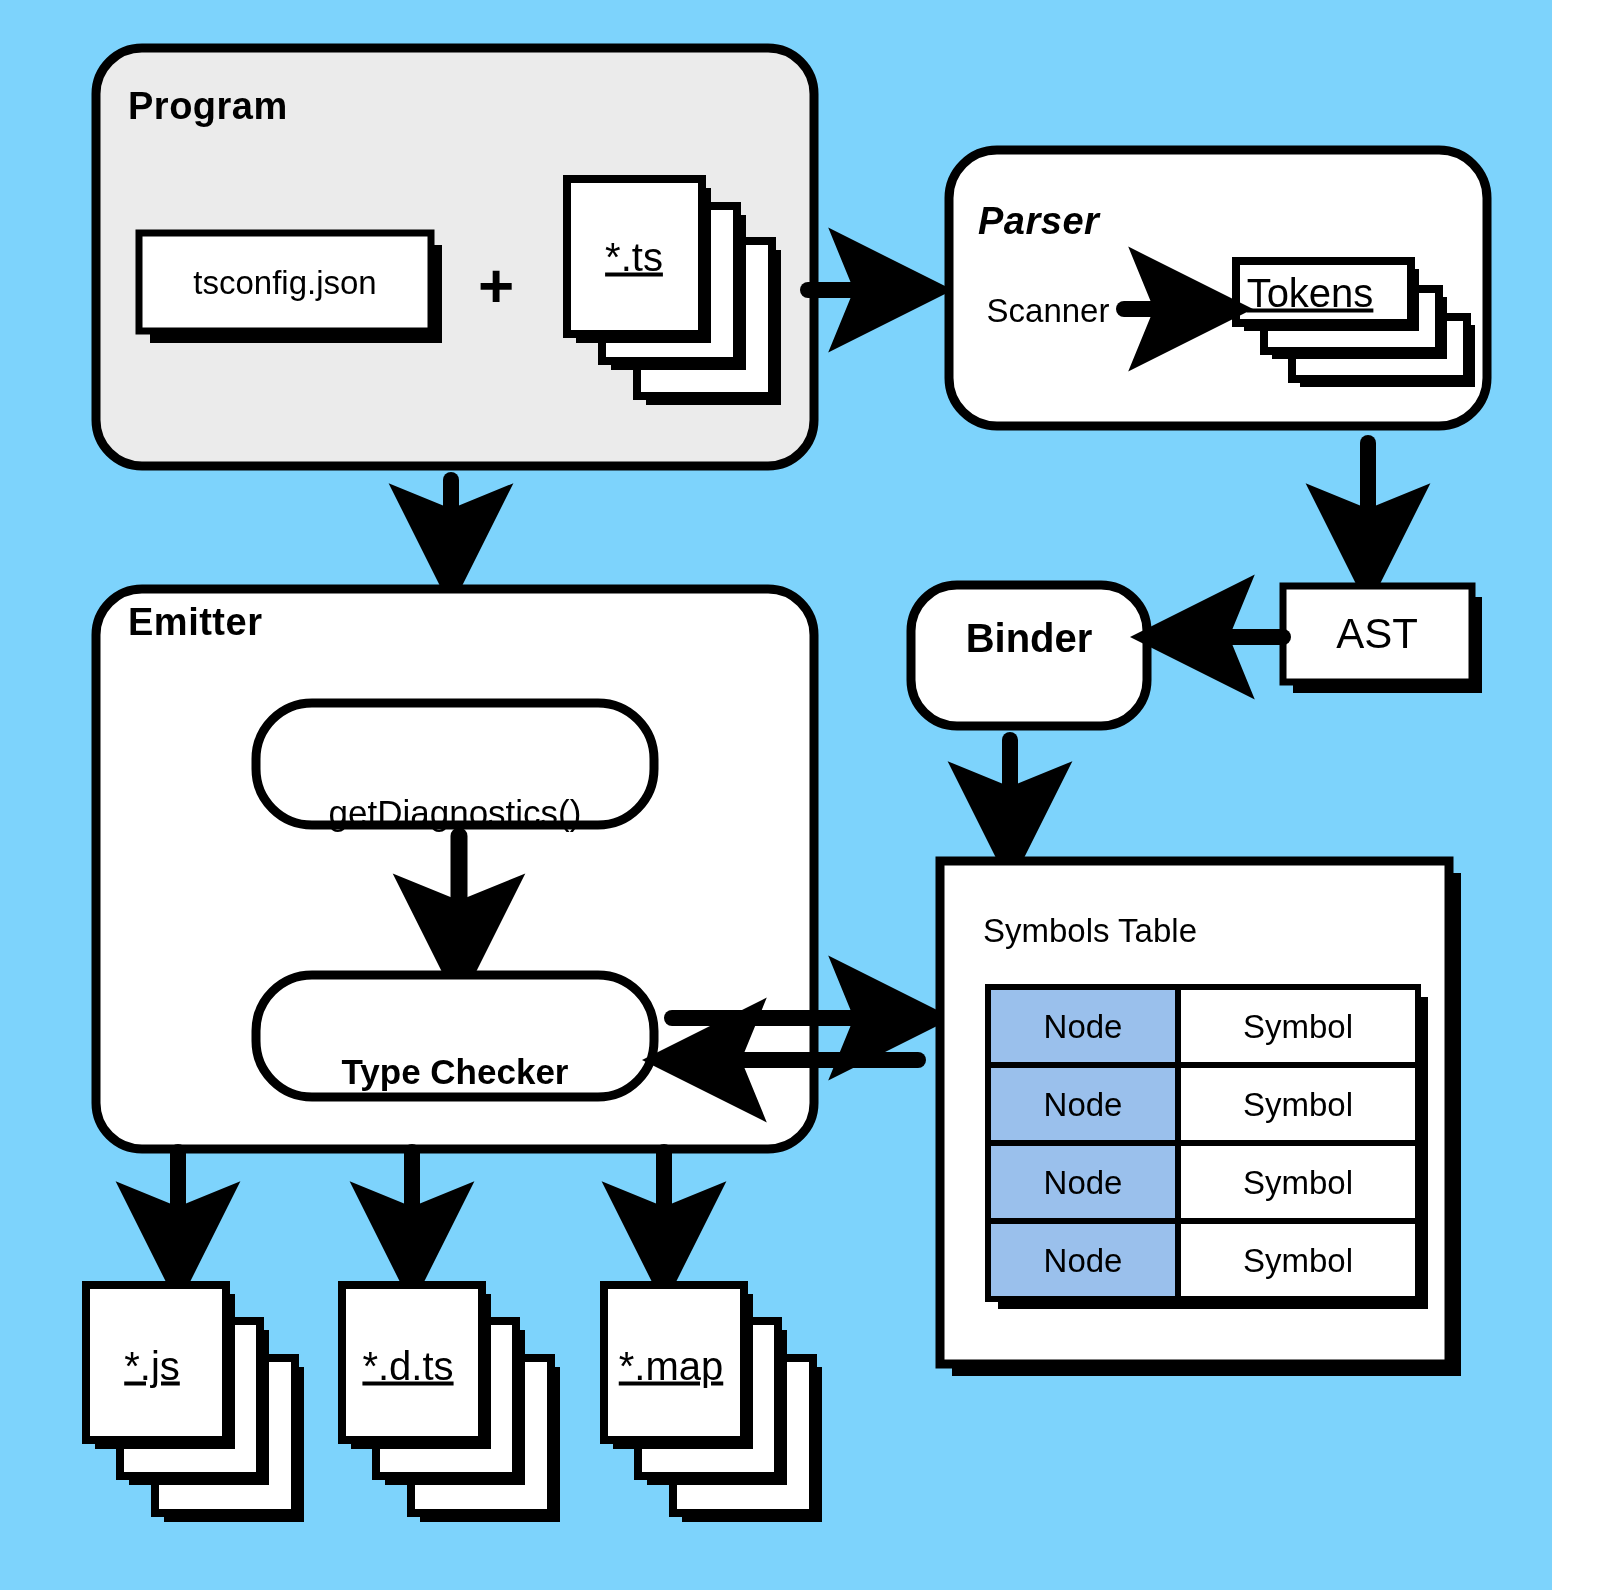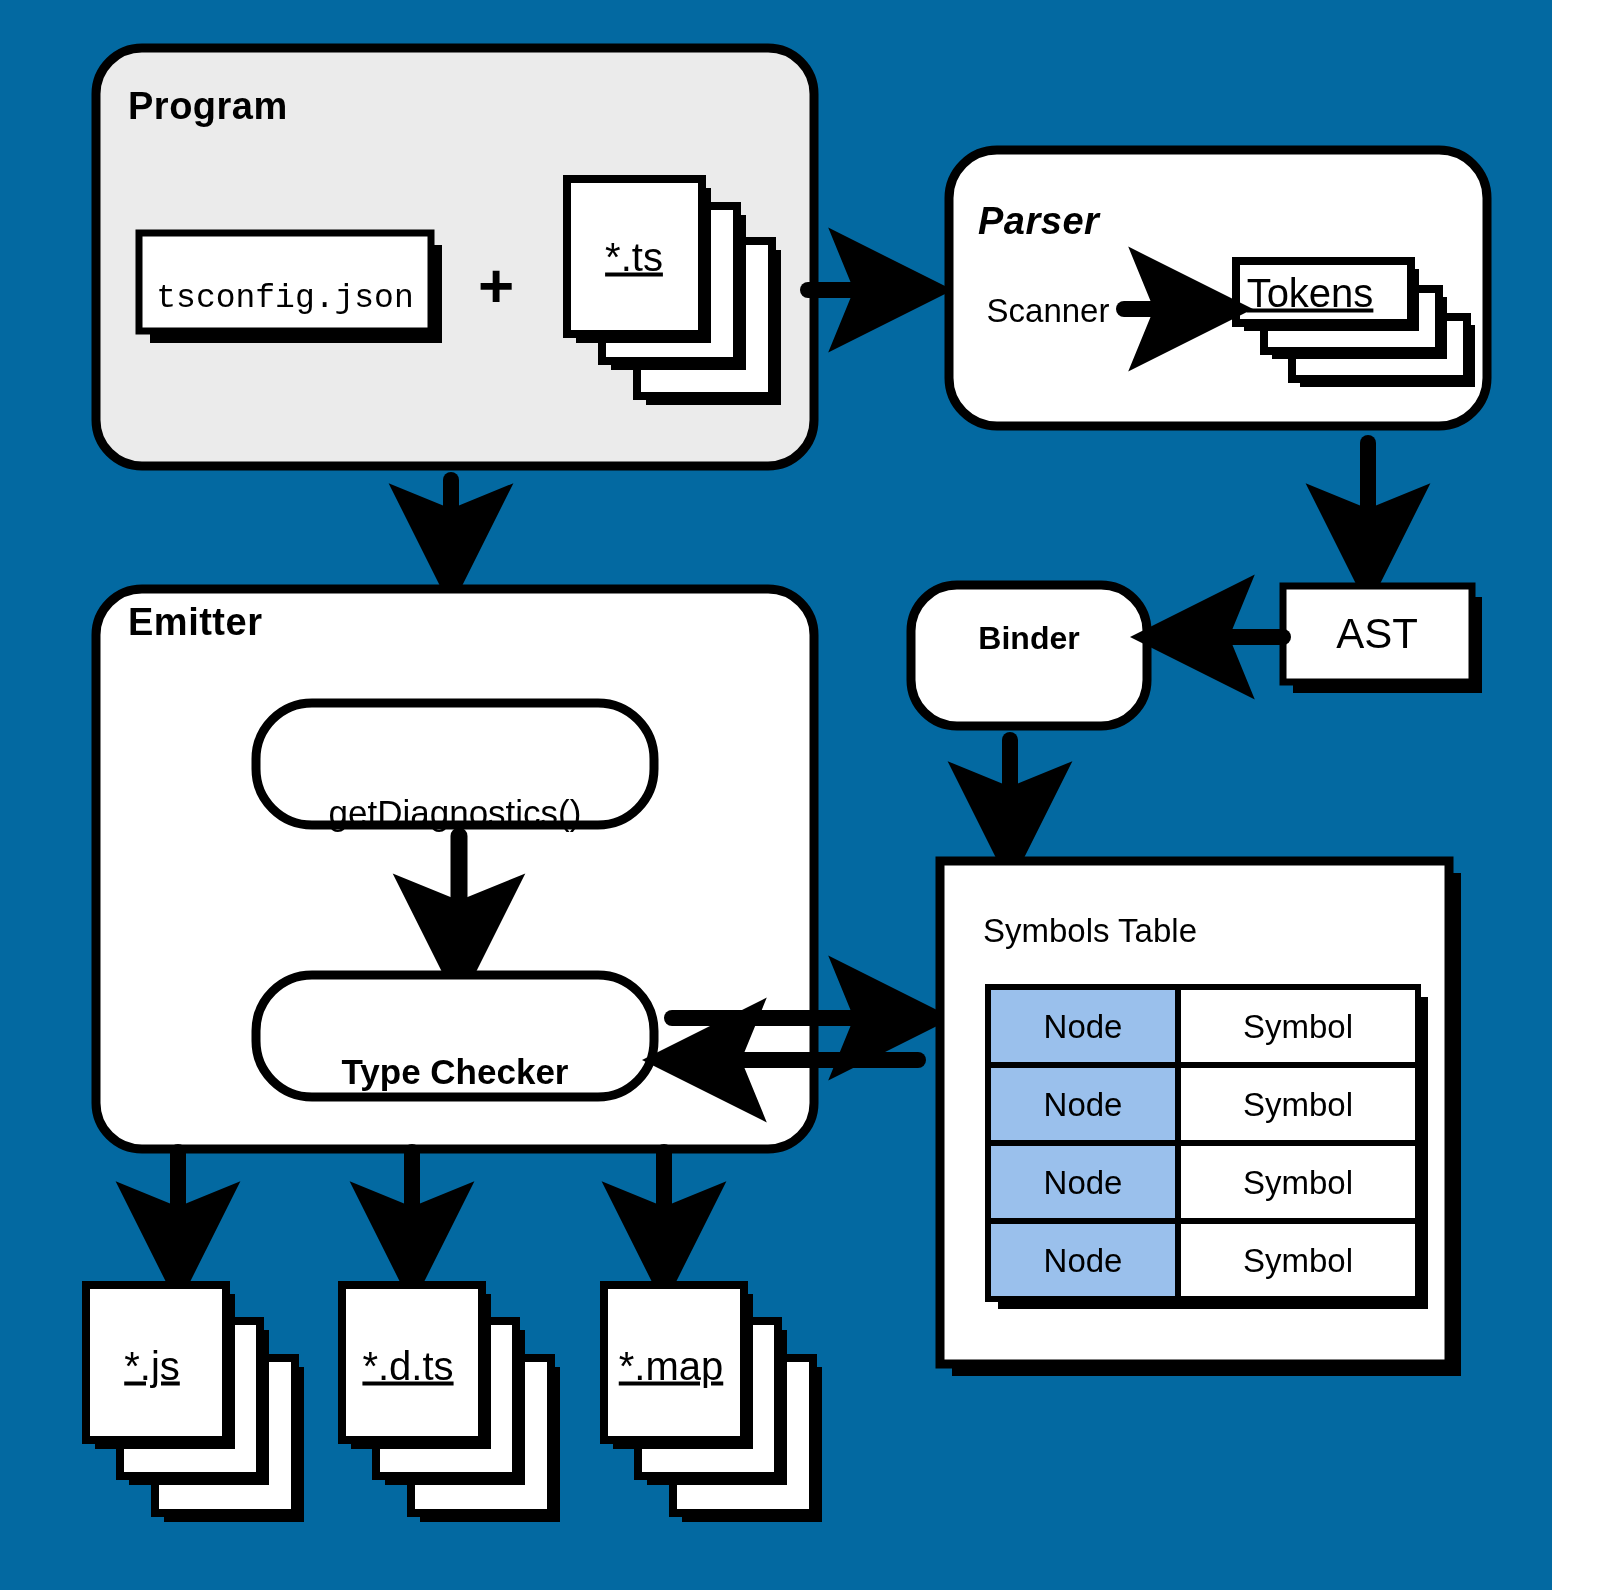--- a/index.html
+++ b/index.html
@@ -7,21 +7,21 @@
     padding: 0;
     background: #ffffff;
   }
   body {
     font-family: "Liberation Sans", sans-serif;
   }
   #stage {
     position: relative;
     width: 1552px;
     height: 1590px;
-    background: #0369a1;
+    background: #7dd3fc;
     overflow: hidden;
   }
   #svg-layer {
     position: absolute;
     left: 0;
     top: 0;
     width: 1606px;
     height: 1590px;
   }
   .lbl {
@@ -39,21 +39,21 @@
     font-size: 38px;
     letter-spacing: 0.5px;
   }
   .node-text { font-size: 33px; }
   .stack-text { font-size: 40px; text-decoration: underline; }
   .plus-sign { font-size: 62px; font-weight: bold; }
   .table-title { font-size: 33px; }
   .cell-text { font-size: 33px; }
   .tc-text { font-size: 35px; font-weight: bold; }
   .gd-text { font-size: 35px; }
-  .binder-text { font-size: 32px; font-weight: bold; }
+  .binder-text { font-size: 40px; font-weight: bold; }
   .ast-text { font-size: 42px; }
 </style>
 </head>
 <body>
 
 <div id="stage">
 
   <svg id="svg-layer" viewBox="0 0 1606 1590" xmlns="http://www.w3.org/2000/svg">
     <defs>
       <marker id="arrowhead" markerWidth="9" markerHeight="9" refX="5.2" refY="4.5" orient="auto" markerUnits="strokeWidth">
@@ -183,21 +183,21 @@
       <rect x="604" y="1285" width="140" height="155" fill="#ffffff" stroke="#000000" stroke-width="8"></rect>
     </g>
   </svg>
 
   <div class="lbl group-title" style="left:128px; top:85px;">Program</div>
 
   <div class="lbl group-title" style="left:978px; top:200px;font-style:italic;">Parser</div>
 
   <div class="lbl group-title" style="left:128px; top:601px;">Emitter</div>
 
-  <div class="lbl lbl-center node-text" style="left:285px; top:298px;font-family:Liberation Mono, monospace;">tsconfig.json</div>
+  <div class="lbl lbl-center node-text" style="left:285px; top:283px;">tsconfig.json</div>
 
   <div class="lbl lbl-center plus-sign" style="left:496px; top:285px;">+</div>
 
   <div class="lbl lbl-center stack-text" style="left:634px; top:257px;">*.ts</div>
 
   <div class="lbl lbl-center node-text" style="left:1048px; top:311px;">Scanner</div>
 
   <div class="lbl lbl-center stack-text" style="left:1310px; top:293px;">Tokens</div>
 
   <div class="lbl lbl-center ast-text" style="left:1377px; top:634px;">AST</div>

